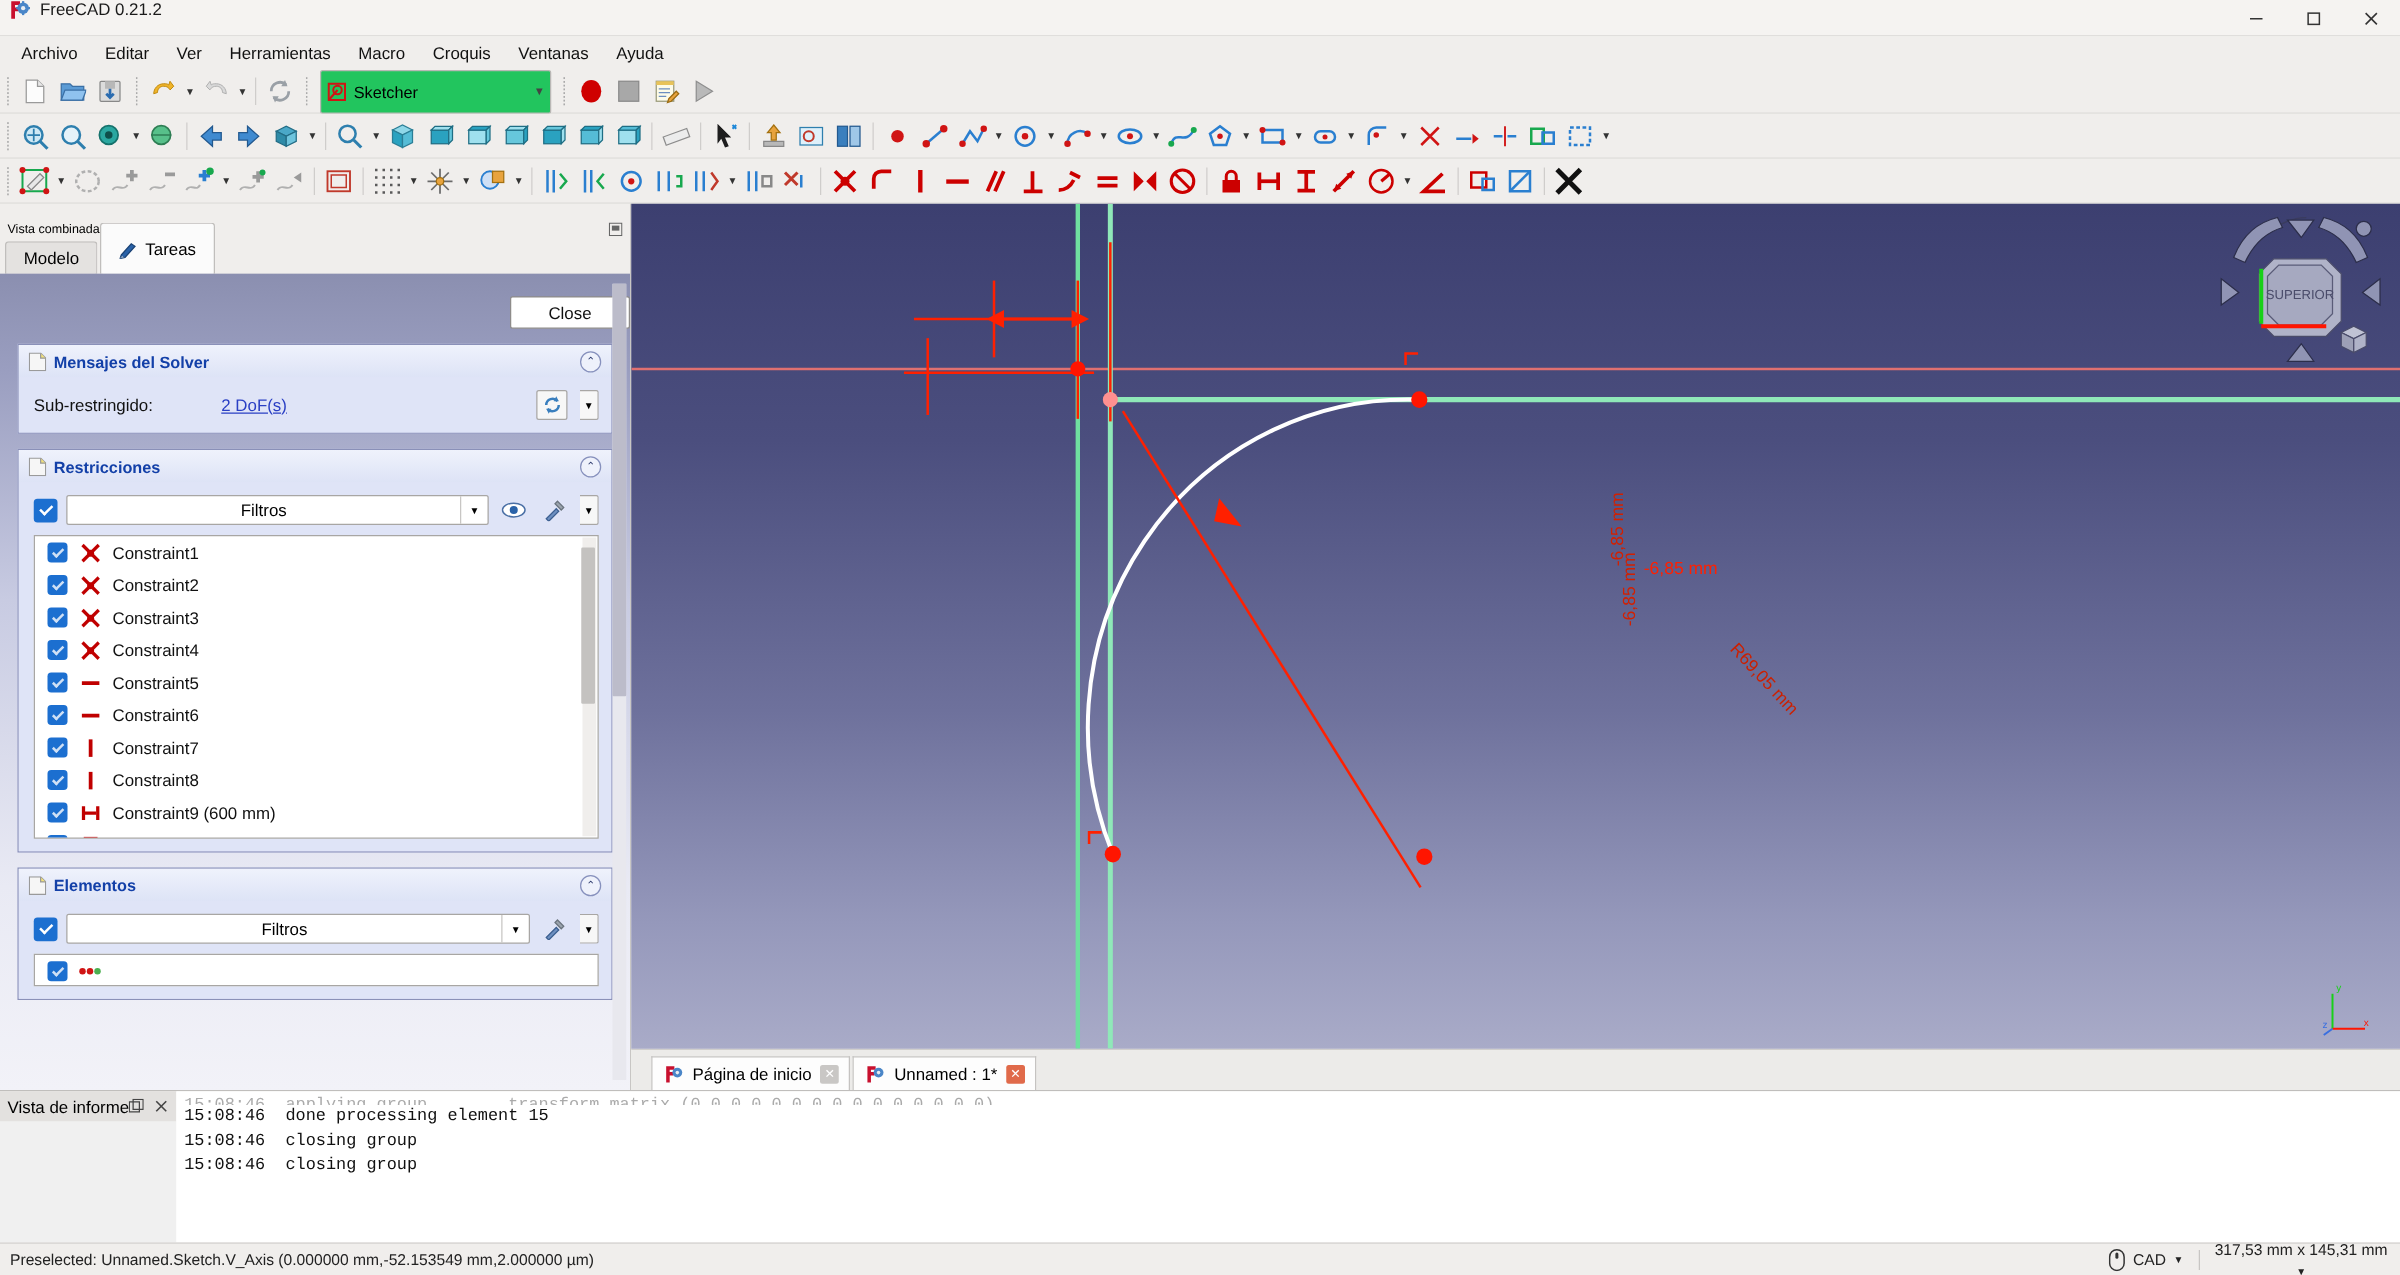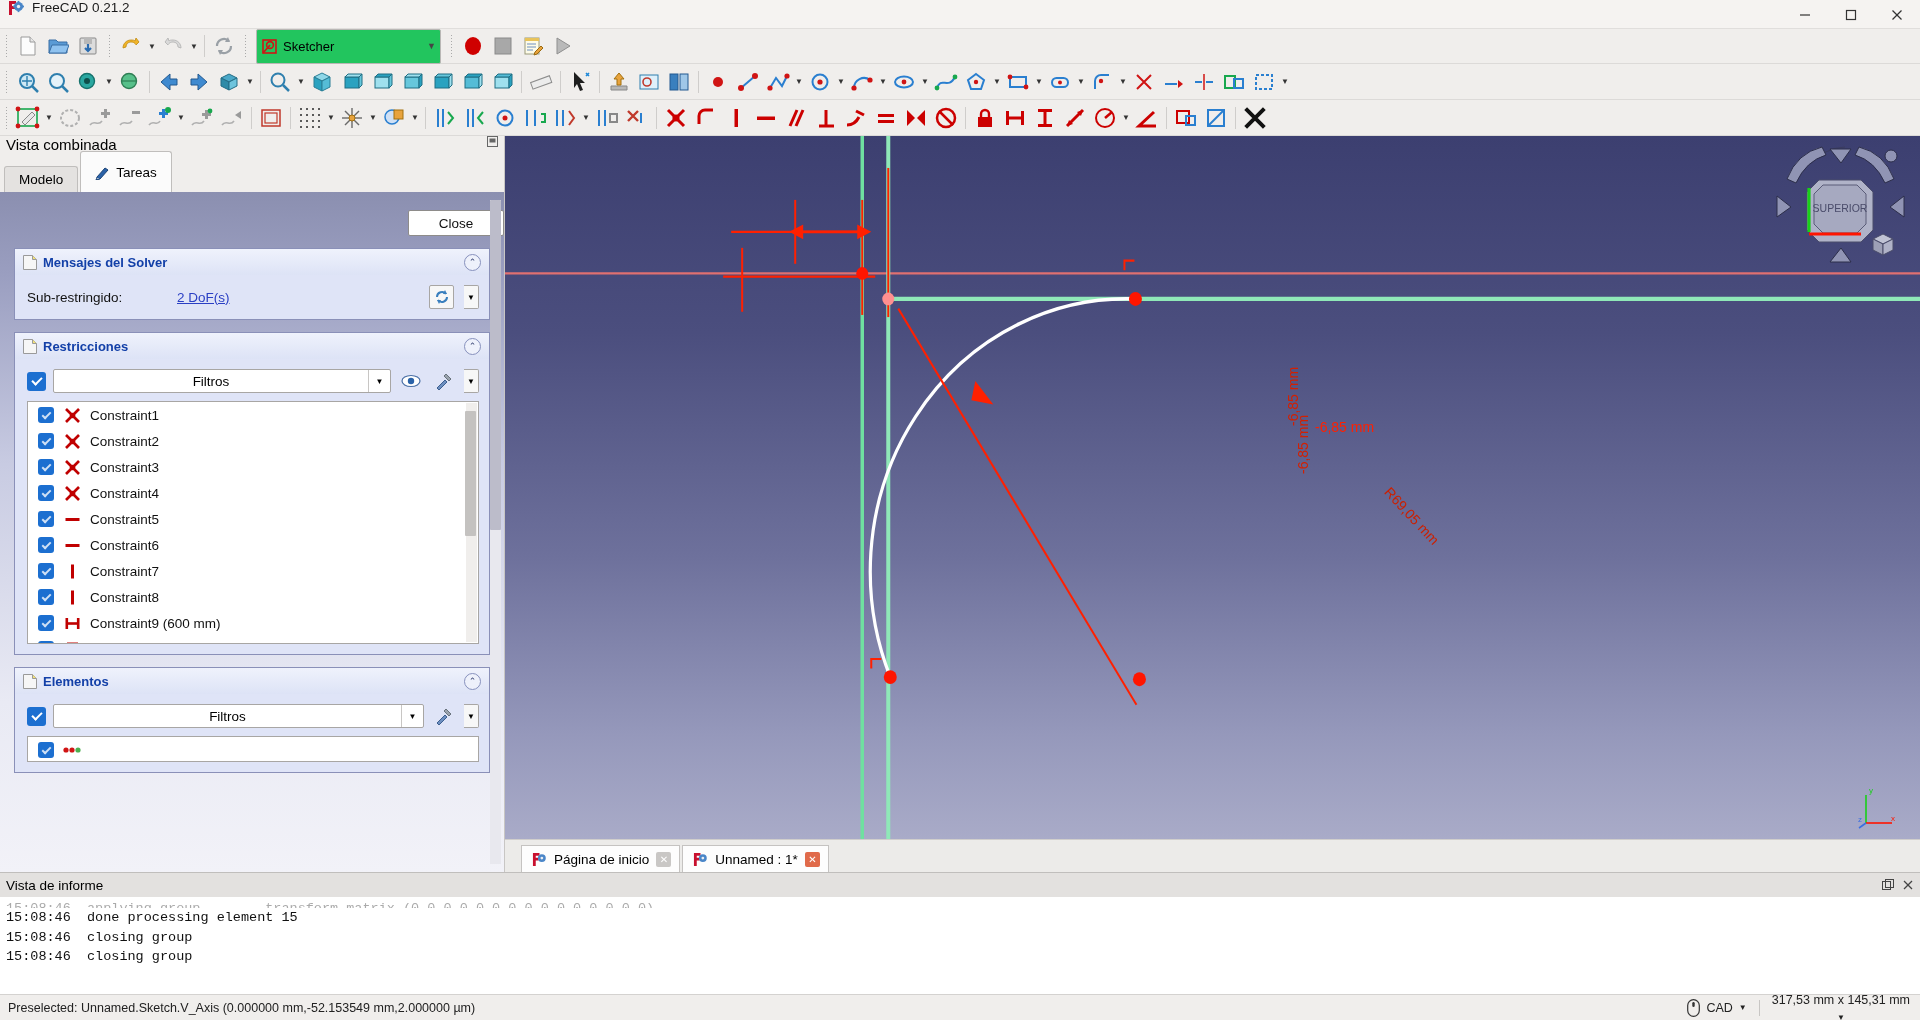--- a/index.html
+++ b/index.html
@@ -41,21 +41,21 @@
   .wb-select {
     width:185px; height:35px; background:#22c55e; border:1px solid #b9b7b5;
     display:flex; align-items:center; padding:0 4px; font-size:13px; margin:0 4px; border-radius:2px;
   }
   .wb-select .lbl { flex:1; margin-left:5px; }
   .wb-select .chev { font-size:9px; color:#444; }
 
   
   .main { flex:1; display:flex; min-height:0; }
   .left-panel { width:505px; flex:0 0 505px; background:#f0eeec; display:flex; flex-direction:column; border-right:1px solid #c8c6c4;}
-  .lp-header { height:26px; display:flex; align-items:flex-start; justify-content:space-between; padding:0 6px; font-size:15px;gap:44px;}
+  .lp-header { height:26px; display:flex; align-items:flex-end; justify-content:space-between; padding:0 6px; font-size:10px;gap:44px;}
   .lp-header .pin { color:#555; font-size:11px; }
   .lp-tabs { display:flex; align-items:flex-end; height:30px; padding-left:4px; background:#f0eeec;}
   .lp-tab { height:26px; padding:0 14px; display:flex; align-items:center; gap:6px; font-size:13.5px;
             border:1px solid #c0bebc; border-bottom:none; background:#e4e2e0; border-radius:3px 3px 0 0; margin-right:2px;}
   .lp-tab.active { background:#fbfbfb; height:41px; }
   .task-area { flex:1; background:#7b7fa4; position:relative; overflow:hidden; display:flex;}
   .task-inner { flex:1; position:relative; overflow:hidden;
      background: linear-gradient(180deg,#8b8fb0 0%, #9a9ec0 12%, #c8cbe2 40%, #e9eaf4 75%, #f2f2f8 100%);}
   .close-btn-wrap { display:flex; justify-content:flex-end; padding-top:18px;}
   .close-btn { width:96px; height:26px; background:#fff; border:1px solid #8e8c8a; border-radius:2px;
@@ -102,21 +102,21 @@
   .view3d { flex:1; position:relative; overflow:hidden;
     background: linear-gradient(180deg, #3c3f70 0%, #4b4e7e 28%, #6e719c 60%, #9598bb 85%, #a9abc8 100%); }
   .view-tabs { height:33px; background:#ecebe9; display:flex; align-items:flex-end; padding-left:16px; border-top:1px solid #d0cecc;}
   .vtab { height:27px; display:flex; align-items:center; gap:7px; padding:0 8px 0 10px; font-size:13.5px;
      background:#fdfdfd; border:1px solid #c5c3c1; border-bottom:none; margin-right:2px;}
   .vtab .x { width:15px;height:15px;display:flex;align-items:center;justify-content:center;font-size:10px;
      background:#c9c7c5;color:#fff;border-radius:2px;}
   .vtab.active .x { background:#e06a4a; }
 
   
-  .report { flex:0 0 122px; display:flex; flex-direction:column; border-top:1px solid #c0bebc;}
+  .report { flex:0 0 122px; display:flex; flex-direction:row; border-top:1px solid #c0bebc;}
   .report-head { height:24px; background:#e3e1df; display:flex; align-items:center; justify-content:space-between;
      padding:0 6px; font-size:13.5px;}
   .report-head .rh-btns { display:flex; gap:8px; color:#444; font-size:11px;}
   .report-body { flex:1; background:#fff; font-family:"Liberation Mono", monospace; font-size:13.5px;
      padding:2px 6px; overflow:hidden; line-height:1.45;}
   .rl { white-space:pre; color:#111; }
   .rl.cut { color:#666; opacity:.55; height:9px; overflow:hidden;}
 
   
   .statusbar { flex:0 0 26px; height:26px; background:#f0eeec; display:flex; align-items:center;
@@ -163,20 +163,30 @@
         </svg>
     </div>
     <div class="wbtn close">
       <svg width="12" height="12">
           <line x1="1.5" y1="1.5" x2="10.5" y2="10.5" stroke="#333" stroke-width="1.3"></line>
           <line x1="10.5" y1="1.5" x2="1.5" y2="10.5" stroke="#333" stroke-width="1.3"></line>
         </svg>
     </div>
   </div>
 
+  <div class="menubar">
+    <div class="mi">Archivo</div>
+    <div class="mi">Editar</div>
+    <div class="mi">Ver</div>
+    <div class="mi">Herramientas</div>
+    <div class="mi">Macro</div>
+    <div class="mi">Croquis</div>
+    <div class="mi">Ventanas</div>
+    <div class="mi">Ayuda</div>
+  </div>
 
   <div class="toolbar-row tb1">
     <div class="grip"></div>
     <div class="tbtn">
       <svg width="22" height="22" viewBox="0 0 22 22">
           <path d="M4 2h9l5 5v13H4z" fill="#fcfcfc" stroke="#9a9a9a"></path>
           <path d="M13 2v5h5" fill="#e8e8e8" stroke="#9a9a9a"></path>
         </svg>
     </div>
     <div class="tbtn">

